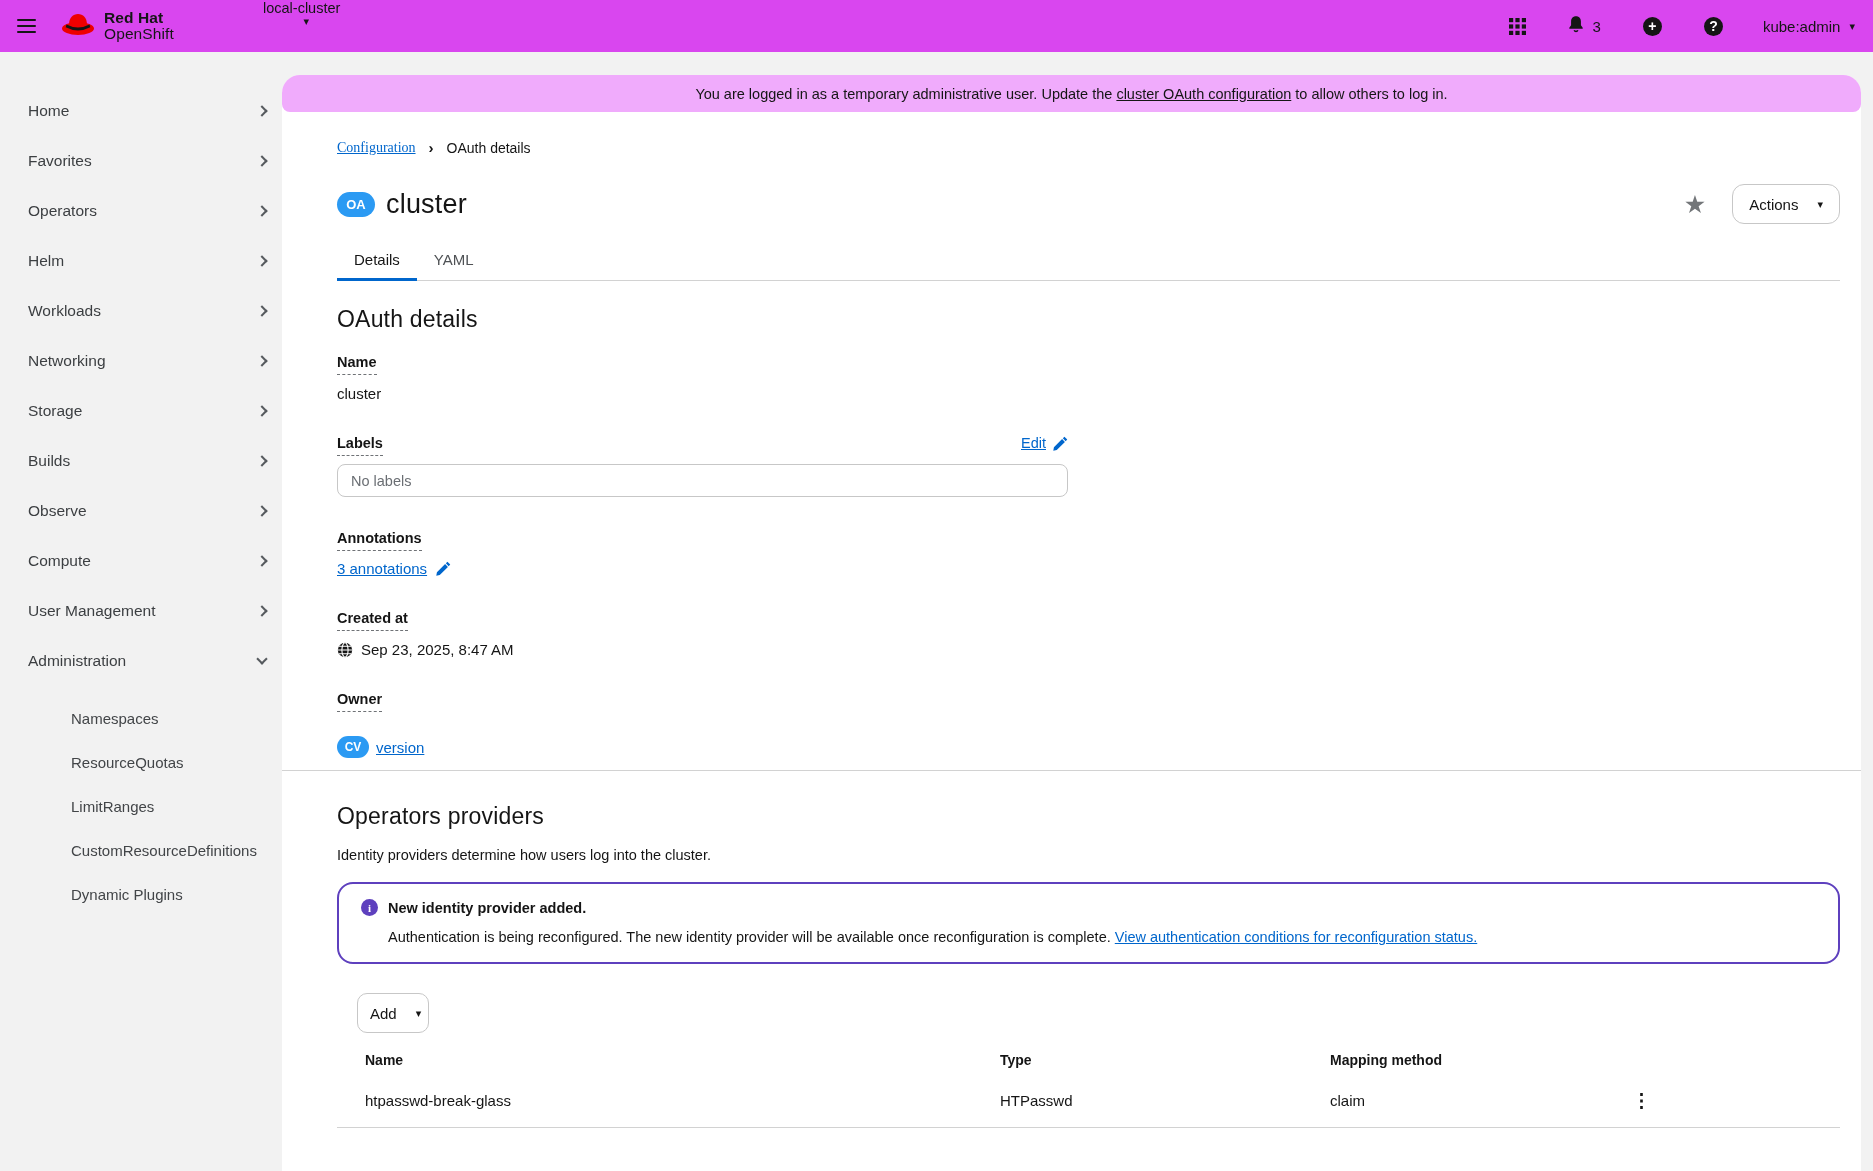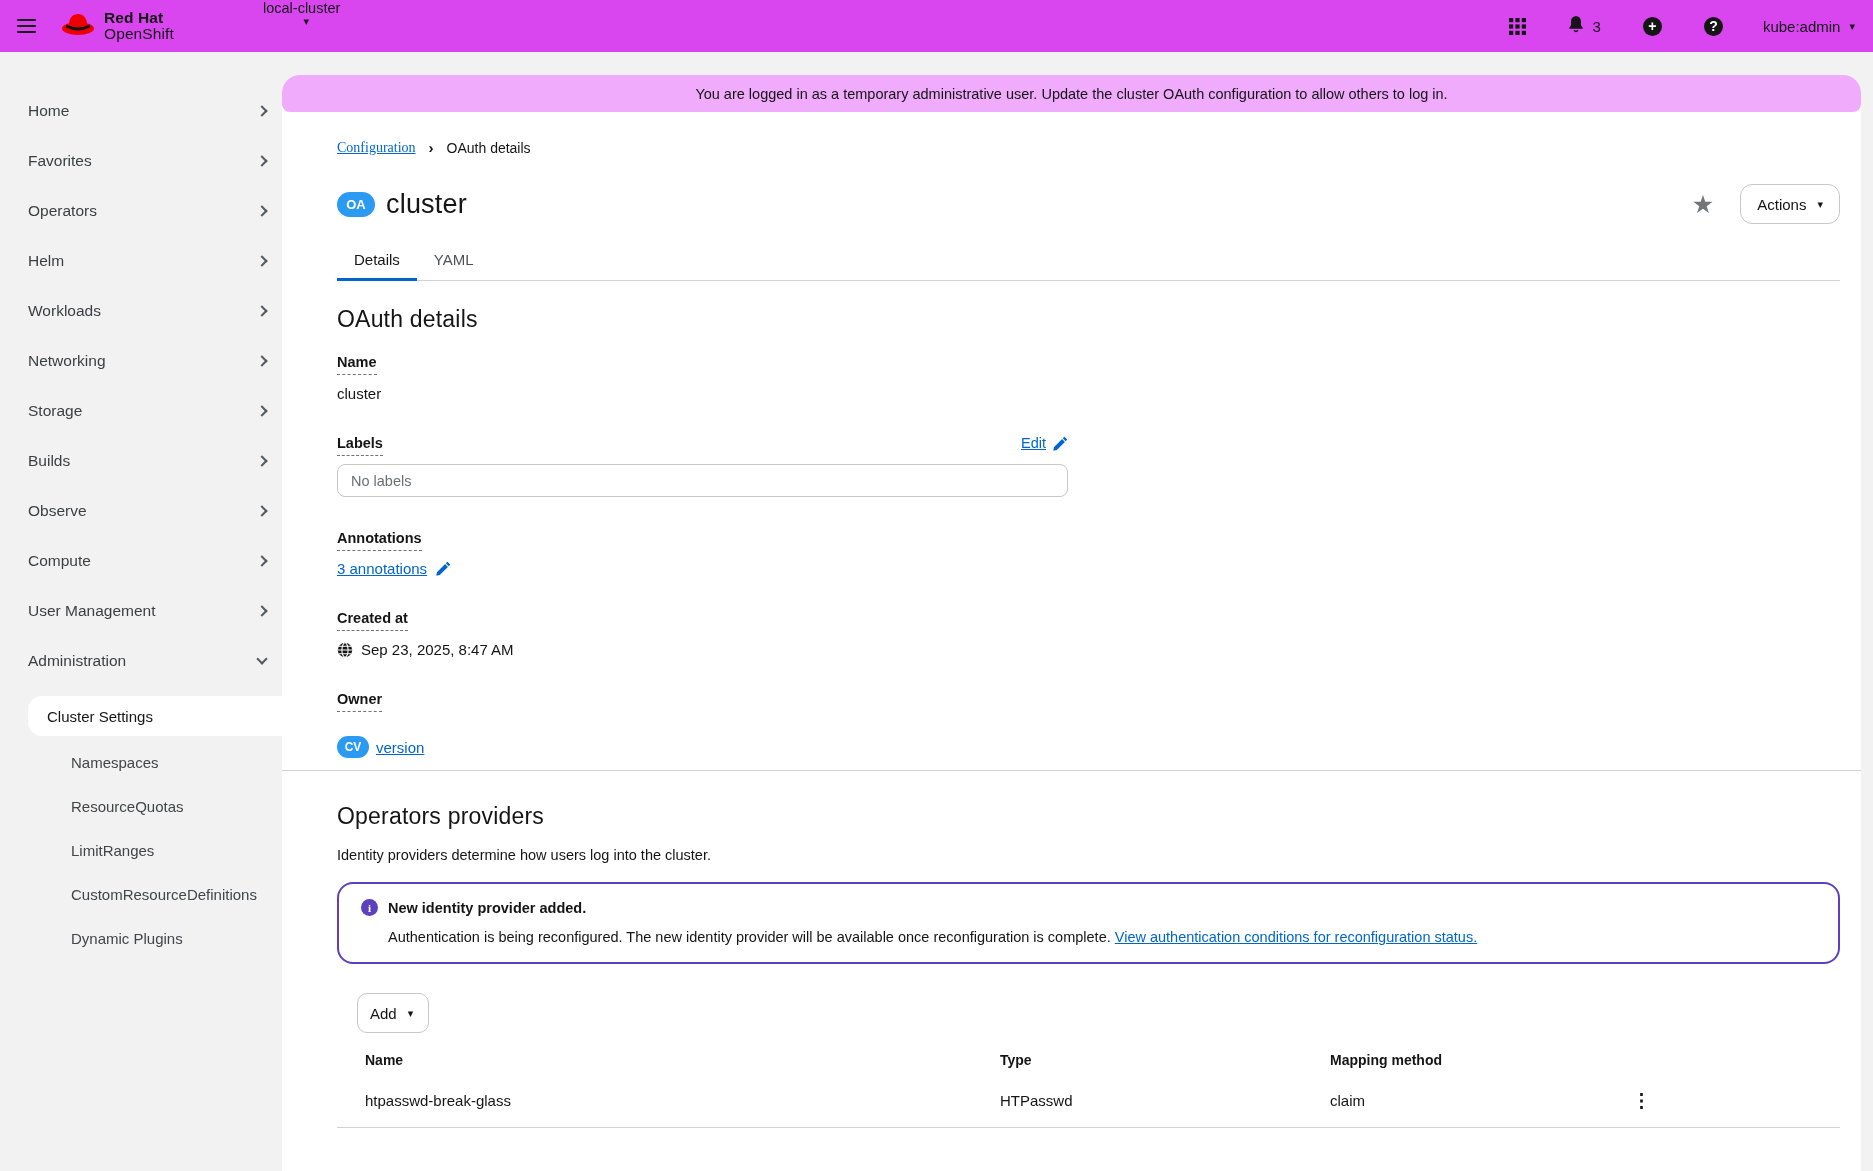--- a/index.html
+++ b/index.html
@@ -62,39 +62,40 @@
 
   
   .main-card {
     position:absolute; left:282px; top:75px; width:1579px; height:1096px;
     background:#fff; border-radius:18px 18px 0 0; z-index:6;
   }
   .banner {
     height:37px; background:#f0abfc; border-radius:18px 18px 8px 8px;
     display:flex; align-items:center; justify-content:center; font-size:14.5px; color:#151515;
   }
-  .banner a { color:#151515; margin:0 4px; }
+  .banner a { color:#151515; text-decoration:underline; margin:0 4px; }
   .content { padding:0 21px 0 55px; }
 
   .breadcrumb { margin-top:27px; font-size:14px; display:flex; align-items:center; }
   .breadcrumb a { color:#0066cc; text-decoration:underline;font-family:Liberation Serif, serif; }
   .crumb-sep { margin:0 13px; font-weight:700; font-size:15px; color:#151515; }
 
   .title-row { margin-top:30px; display:flex; align-items:center; height:36px; }
   .res-badge {
     width:38px; height:25px; border-radius:13px; background:#2b9af3; color:#fff;
     font-size:13px; font-weight:700; display:flex; align-items:center; justify-content:center; flex:none;
   }
   .page-title { margin-left:11px; font-size:27px; font-weight:500; letter-spacing:.2px; }
   .title-actions { margin-left:auto; display:flex; align-items:center; }
   .star { font-size:25px; color:#737679; cursor:pointer; line-height:1; }
   .btn {
     display:flex; align-items:center; background:#fff; border:1px solid #c7c7c7;
     border-radius:12px; padding:0 16px; height:40px; font-size:15px; color:#151515; cursor:pointer;
     font-family:"Liberation Sans", sans-serif;
+    gap:8px;
   }
   .actions-btn { margin-left:26px; }
   .btn .caret { margin-left:11px; }
 
   .tabs { margin-top:18px; display:flex; border-bottom:1px solid #d2d2d2; }
   .tab { padding:11px 17px 12px 17px; font-size:15px; color:#4f5255; cursor:pointer; position:relative; }
   .tab.active { color:#151515; }
   .tab.active::after {
     content:""; position:absolute; left:0; right:0; bottom:-1px; height:3px; background:#0066cc;
   }
@@ -262,23 +263,20 @@
   </div>
   <div class="nav-item">
     <span>User Management</span>
       <span class="chev right"></span>
   </div>
   <div class="nav-item">
     <span>Administration</span>
       <span class="chev down"></span>
   </div>
   <div class="subnav">
-    <div class="subnav-item active">
-      <span>Cluster Settings</span>
-    </div>
     <div class="subnav-item">
       <span>Namespaces</span>
     </div>
     <div class="subnav-item">
       <span>ResourceQuotas</span>
     </div>
     <div class="subnav-item">
       <span>LimitRanges</span>
     </div>
     <div class="subnav-item">

